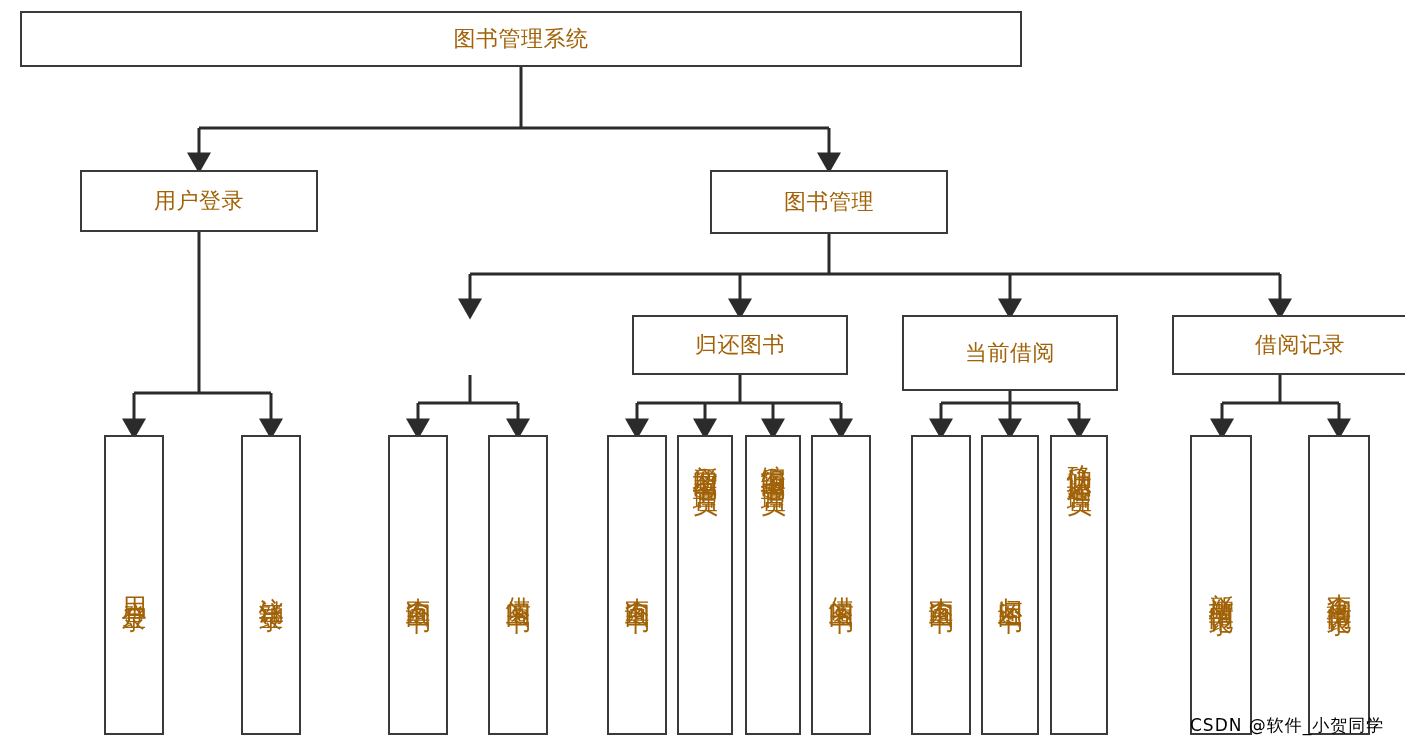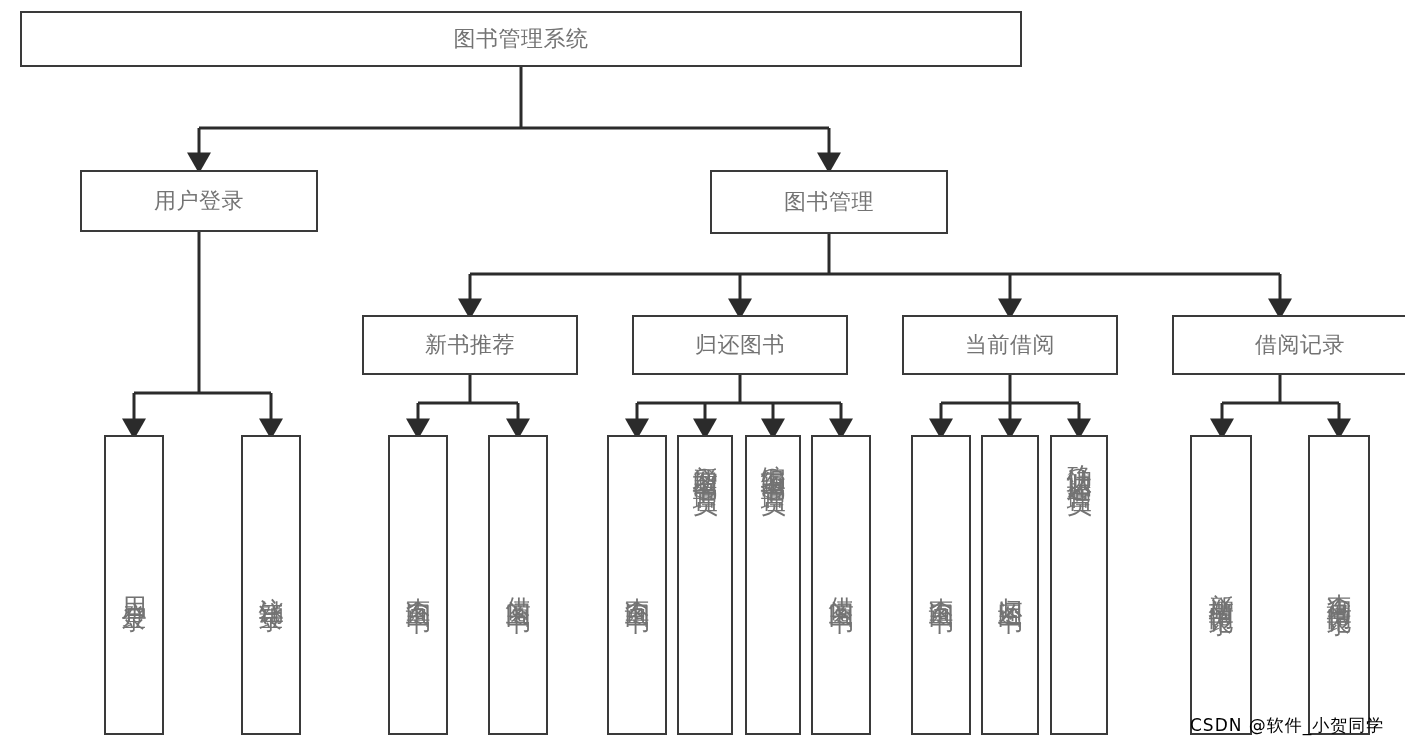--- a/index.html
+++ b/index.html
@@ -14,21 +14,21 @@
   svg#wires{position:absolute;left:0;top:0;width:1405px;height:747px;pointer-events:none;}
 
   .node{
     position:absolute;
     box-sizing:border-box;
     border:2.5px solid #3a3a3a;
     background:#ffffff;
     display:flex;
     align-items:center;
     justify-content:center;
-    color:#737373;
+    color:#a16207;
   }
   .node .lbl{
     display:block;
     text-align:center;
     line-height:1.18;
     letter-spacing:0.5px;
   }
   
   .h-node .lbl{font-size:22px;}
   .root .lbl{font-size:22px;}
@@ -120,27 +120,24 @@
     <span class="lbl">图书管理系统</span>
   </div>
 
   <div class="node h-node" style="left:80px;top:170px;width:238px;height:62px;">
     <span class="lbl">用户登录</span>
   </div>
   <div class="node h-node" style="left:710px;top:170px;width:238px;height:64px;">
     <span class="lbl">图书管理</span>
   </div>
 
-  <div class="node h-node" style="left:362px;top:315px;width:216px;height:60px;">
-    <span class="lbl">新书推荐</span>
-  </div>
   <div class="node h-node" style="left:632px;top:315px;width:216px;height:60px;">
     <span class="lbl">归还图书</span>
   </div>
-  <div class="node h-node" style="left:902px;top:315px;width:216px;height:60px;">
+  <div class="node h-node" style="left:902px;top:315px;width:216px;height:76px;">
     <span class="lbl">当前借阅</span>
   </div>
   <div class="node h-node" style="left:1172px;top:315px;width:256px;height:60px;">
     <span class="lbl">借阅记录</span>
   </div>
 
   <div class="node v-node center-mid" style="left:104px;top:435px;width:60px;height:300px;">
     <span class="lbl">用户登录</span>
   </div>
   <div class="node v-node center-mid" style="left:241px;top:435px;width:60px;height:300px;">

